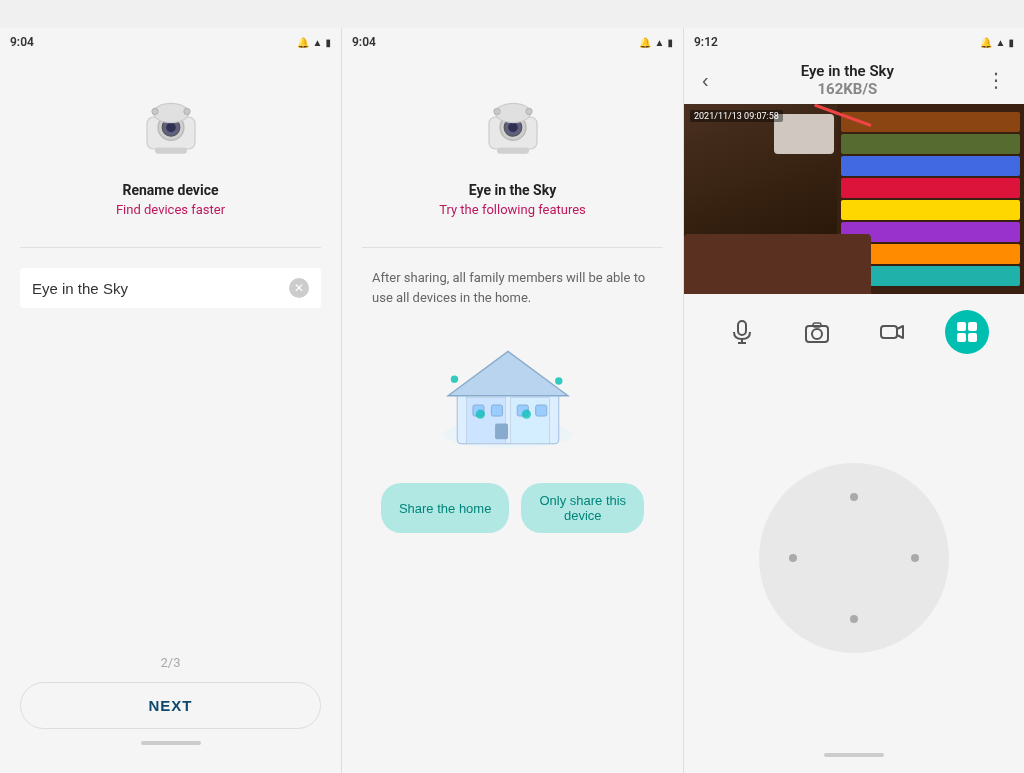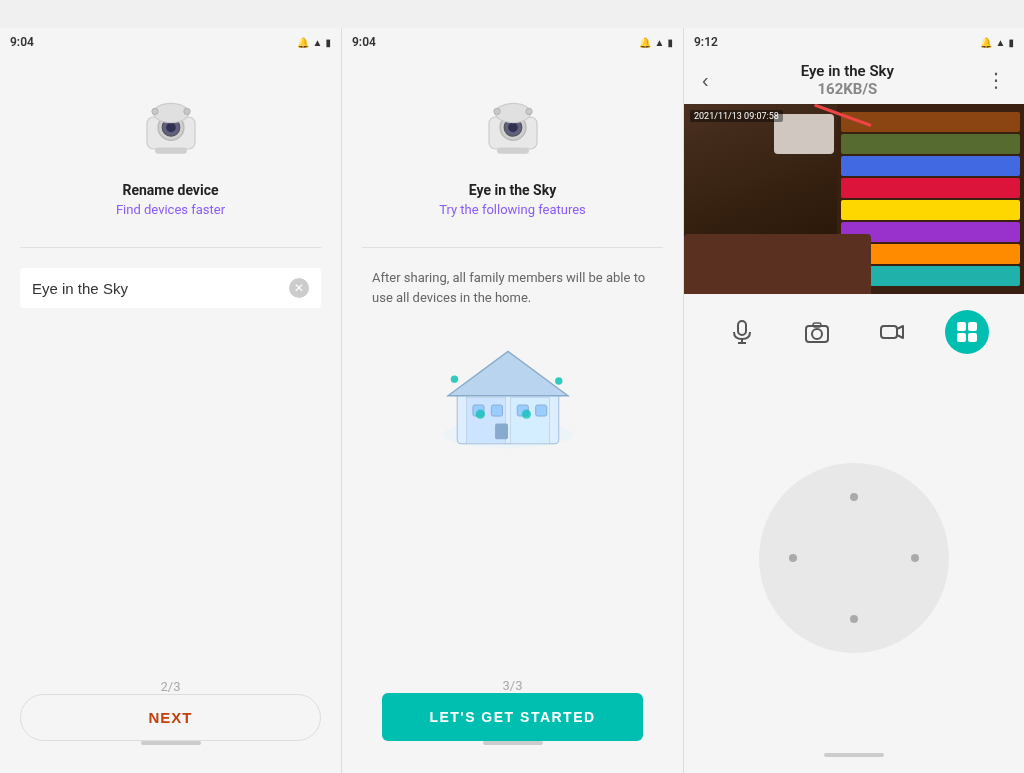--- a/index.html
+++ b/index.html
@@ -61,21 +61,21 @@
     .camera-svg { width: 80px; height: 80px; }
     .title-text {
       font-size: 14px;
       font-weight: 700;
       color: #222;
       margin-bottom: 4px;
       text-align: center;
     }
     .subtitle-text {
       font-size: 13px;
-      color: #8b5cf6;
+      color: #be185d;
       text-align: center;
       margin-bottom: 30px;
     }
     .divider {
       width: 100%;
       height: 1px;
       background: #e0e0e0;
       margin-bottom: 20px;
     }
     .input-row {
@@ -106,35 +106,35 @@
       align-items: center;
       justify-content: center;
       color: #fff;
       font-size: 12px;
     }
     .panel-footer {
       padding: 10px 20px 20px;
       display: flex;
       flex-direction: column;
       align-items: center;
-      gap: 0;
+      gap: 12px;
     }
     .page-indicator {
       font-size: 13px;
       color: #aaa;
     }
     .next-btn {
       width: 100%;
       padding: 14px;
       border-radius: 30px;
       border: 1.5px solid #ddd;
       background: #f5f5f5;
       font-size: 15px;
       font-weight: 600;
-      color: #c2410c;
+      color: #0c4a6e;
       letter-spacing: 1px;
       cursor: pointer;
       text-align: center;
     }
     .bottom-bar {
       width: 60px;
       height: 4px;
       background: #ccc;
       border-radius: 3px;
       margin: 0 auto 8px;
@@ -461,28 +461,25 @@
 
         <circle cx="50" cy="88" r="5" fill="#00bfb0" opacity="0.7"></circle>
         <circle cx="100" cy="88" r="5" fill="#00bfb0" opacity="0.7"></circle>
 
         <circle cx="22" cy="50" r="4" fill="#00bfb0" opacity="0.8"></circle>
         <circle cx="135" cy="52" r="4" fill="#00bfb0" opacity="0.8"></circle>
       </svg>
     </div>
 
     <div class="share-buttons">
-    </div>
-  </div>
-
-  <div class="panel-footer">
-    <div class="page-indicator">3/3</div>
-    <button class="lets-started-btn">LET'S GET STARTED</button>
-    <div class="bottom-bar"></div>
-  </div>
+      <button class="share-btn">Share the home</button>
+      <button class="share-btn" style="white-space: pre-line;">Only share this<br>device</button>
+    </div>
+  </div>
+
 </div>
 
 <div class="panel panel-3">
   <div class="status-bar">
     <span class="time">9:12</span>
     <div class="status-icons">
       <span>🔔</span>
       <span>▲</span>
       <span>▮</span>
     </div>

